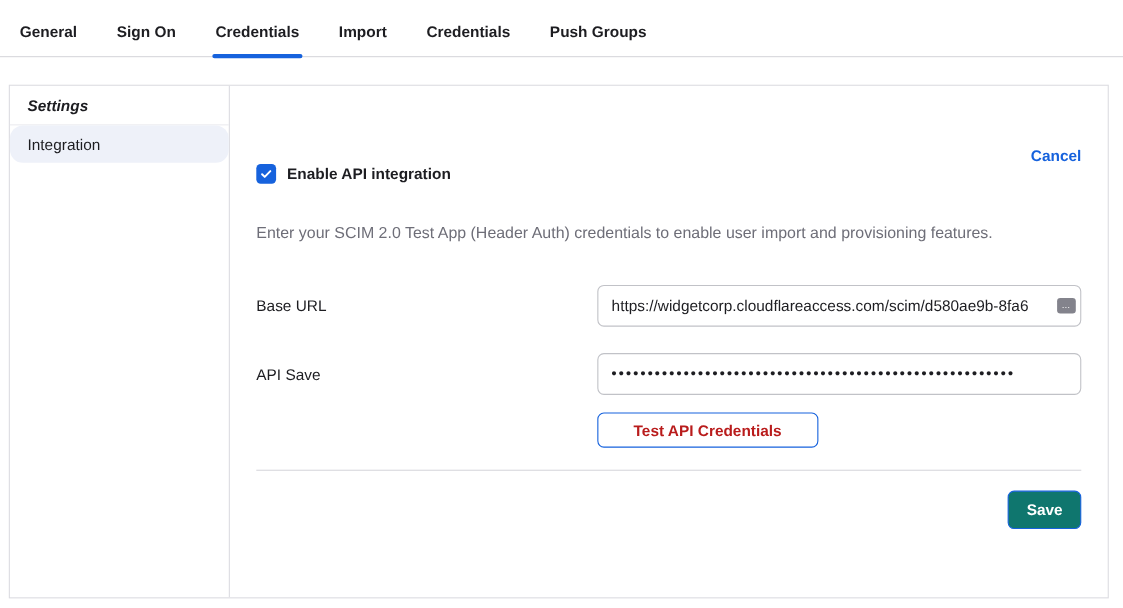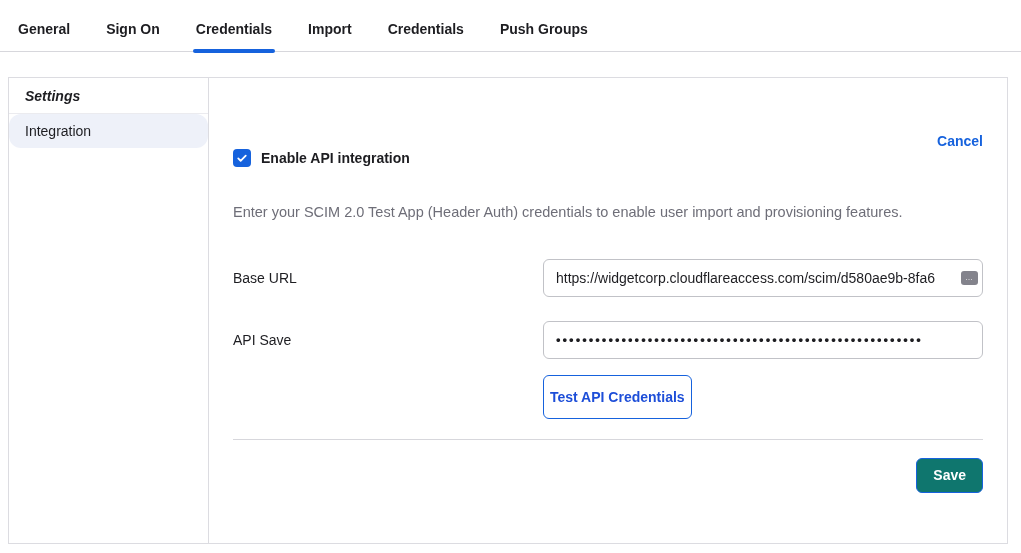--- a/index.html
+++ b/index.html
@@ -171,26 +171,26 @@
     color: #ffffff;
     font-size: 8px;
     line-height: 1;
     letter-spacing: 1px;
     cursor: pointer;
   }
 
   .test-btn-row { margin-top: 16px; padding-left: 310px; }
   .test-btn {
     display: inline-block;
-    height: 44px;
-    padding: 0 6px;
+    height: 32px;
+    padding: 0 32px;
     background: #ffffff;
     border: 1px solid #1662dd;
     border-radius: 6px;
-    color: #1d4ed8;
+    color: #b91c1c;
     font-size: 14px;
     font-weight: 700;
     font-family: "Liberation Sans", sans-serif;
     cursor: pointer;
   }
 
   .divider {
     margin-top: 20px;
     border: none;
     border-top: 1px solid #d7d7dc;

